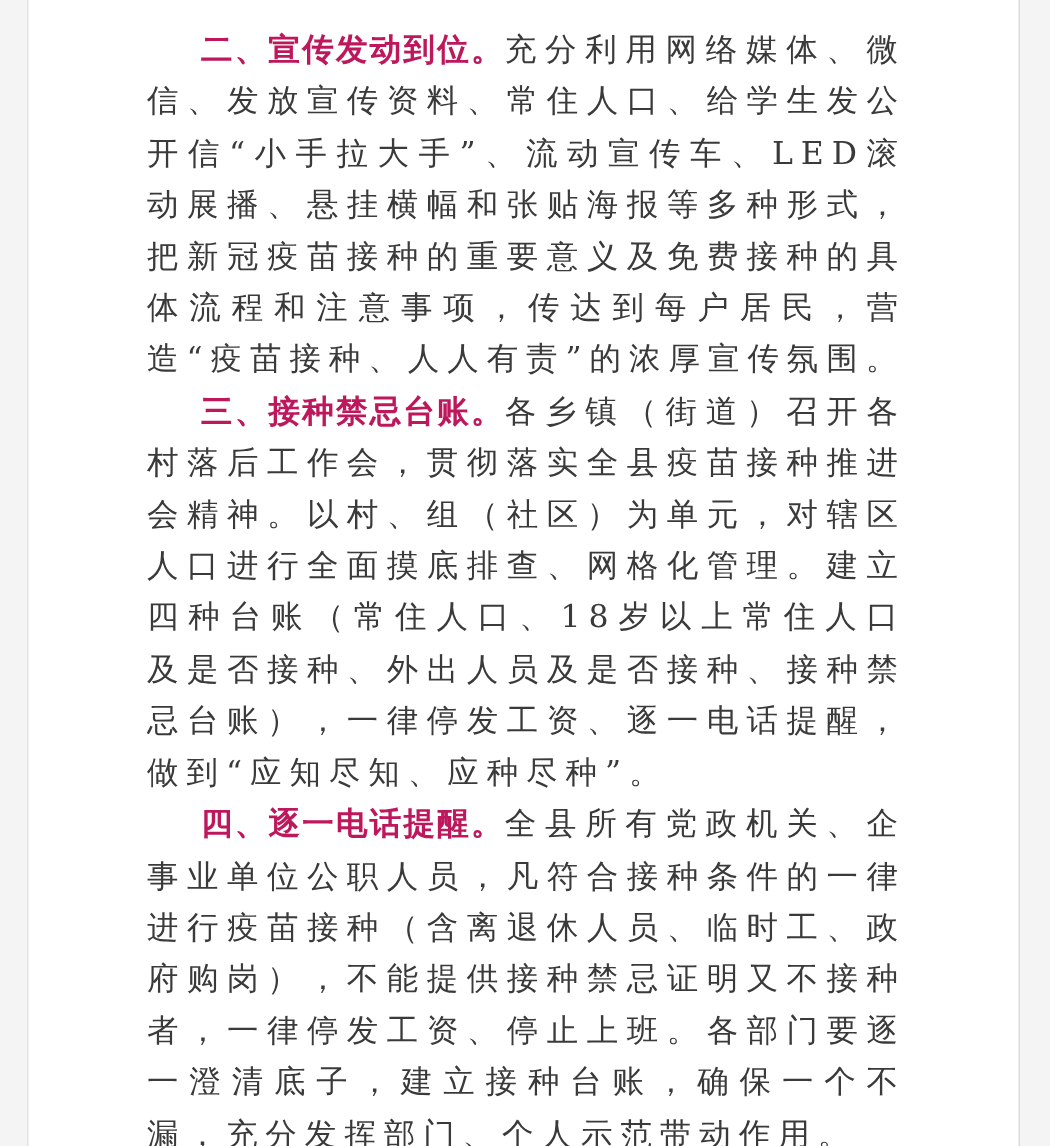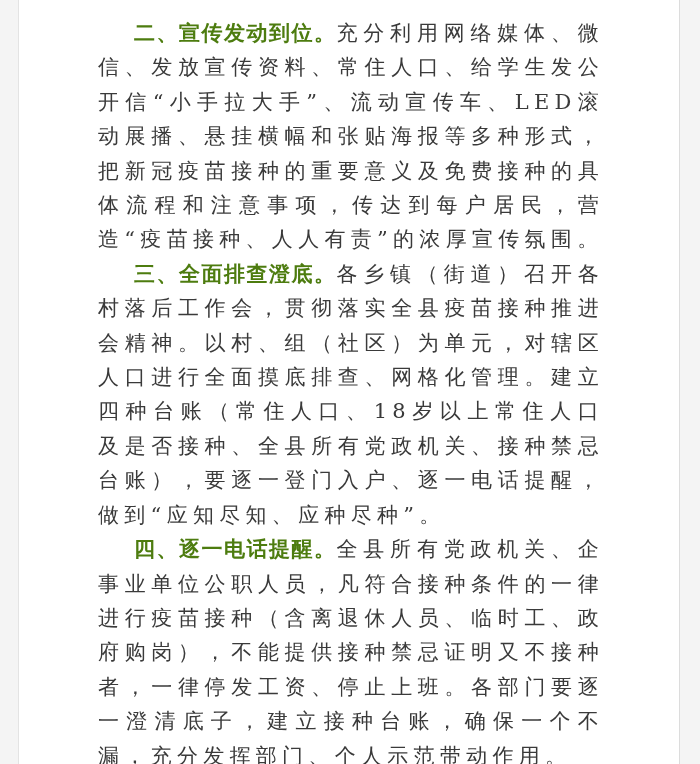--- a/index.html
+++ b/index.html
@@ -41,32 +41,32 @@
     .para {
       margin: 0;
       text-indent: 36px;
       text-align: justify;
       text-align-last: left;
       word-break: break-all;
     }
     .heading {
       font-family: "DejaVu Sans", "Liberation Sans", sans-serif;
       font-weight: bold;
-      color: #4d7c0f;
+      color: #be185d;
       letter-spacing: 1px;
     }
   </style>
 </head>
 <body>
 
 <div class="page-frame">
   <div class="page">
     <div class="content">
 
       <p class="para"><span class="heading">二、宣传发动到位。</span><span>充分利用网络媒体、微信、发放宣传资料、常住人口、给学生发公开信“小手拉大手”、流动宣传车、LED滚动展播、悬挂横幅和张贴海报等多种形式，把新冠疫苗接种的重要意义及免费接种的具体流程和注意事项，传达到每户居民，营造“疫苗接种、人人有责”的浓厚宣传氛围。</span></p>
 
-      <p class="para"><span class="heading">三、全面排查澄底。</span><span>各乡镇（街道）召开各村落后工作会，贯彻落实全县疫苗接种推进会精神。以村、组（社区）为单元，对辖区人口进行全面摸底排查、网格化管理。建立四种台账（常住人口、18岁以上常住人口及是否接种、全县所有党政机关、接种禁忌台账），要逐一登门入户、逐一电话提醒，做到“应知尽知、应种尽种”。</span></p>
+      <p class="para"><span class="heading">三、接种禁忌台账。</span><span>各乡镇（街道）召开各村落后工作会，贯彻落实全县疫苗接种推进会精神。以村、组（社区）为单元，对辖区人口进行全面摸底排查、网格化管理。建立四种台账（常住人口、18岁以上常住人口及是否接种、外出人员及是否接种、接种禁忌台账），一律停发工资、逐一电话提醒，做到“应知尽知、应种尽种”。</span></p>
 
       <p class="para"><span class="heading">四、逐一电话提醒。</span><span>全县所有党政机关、企事业单位公职人员，凡符合接种条件的一律进行疫苗接种（含离退休人员、临时工、政府购岗），不能提供接种禁忌证明又不接种者，一律停发工资、停止上班。各部门要逐一澄清底子，建立接种台账，确保一个不漏，充分发挥部门、个人示范带动作用。</span></p>
 
     </div>
   </div>
 </div>
 
 </body></html>

